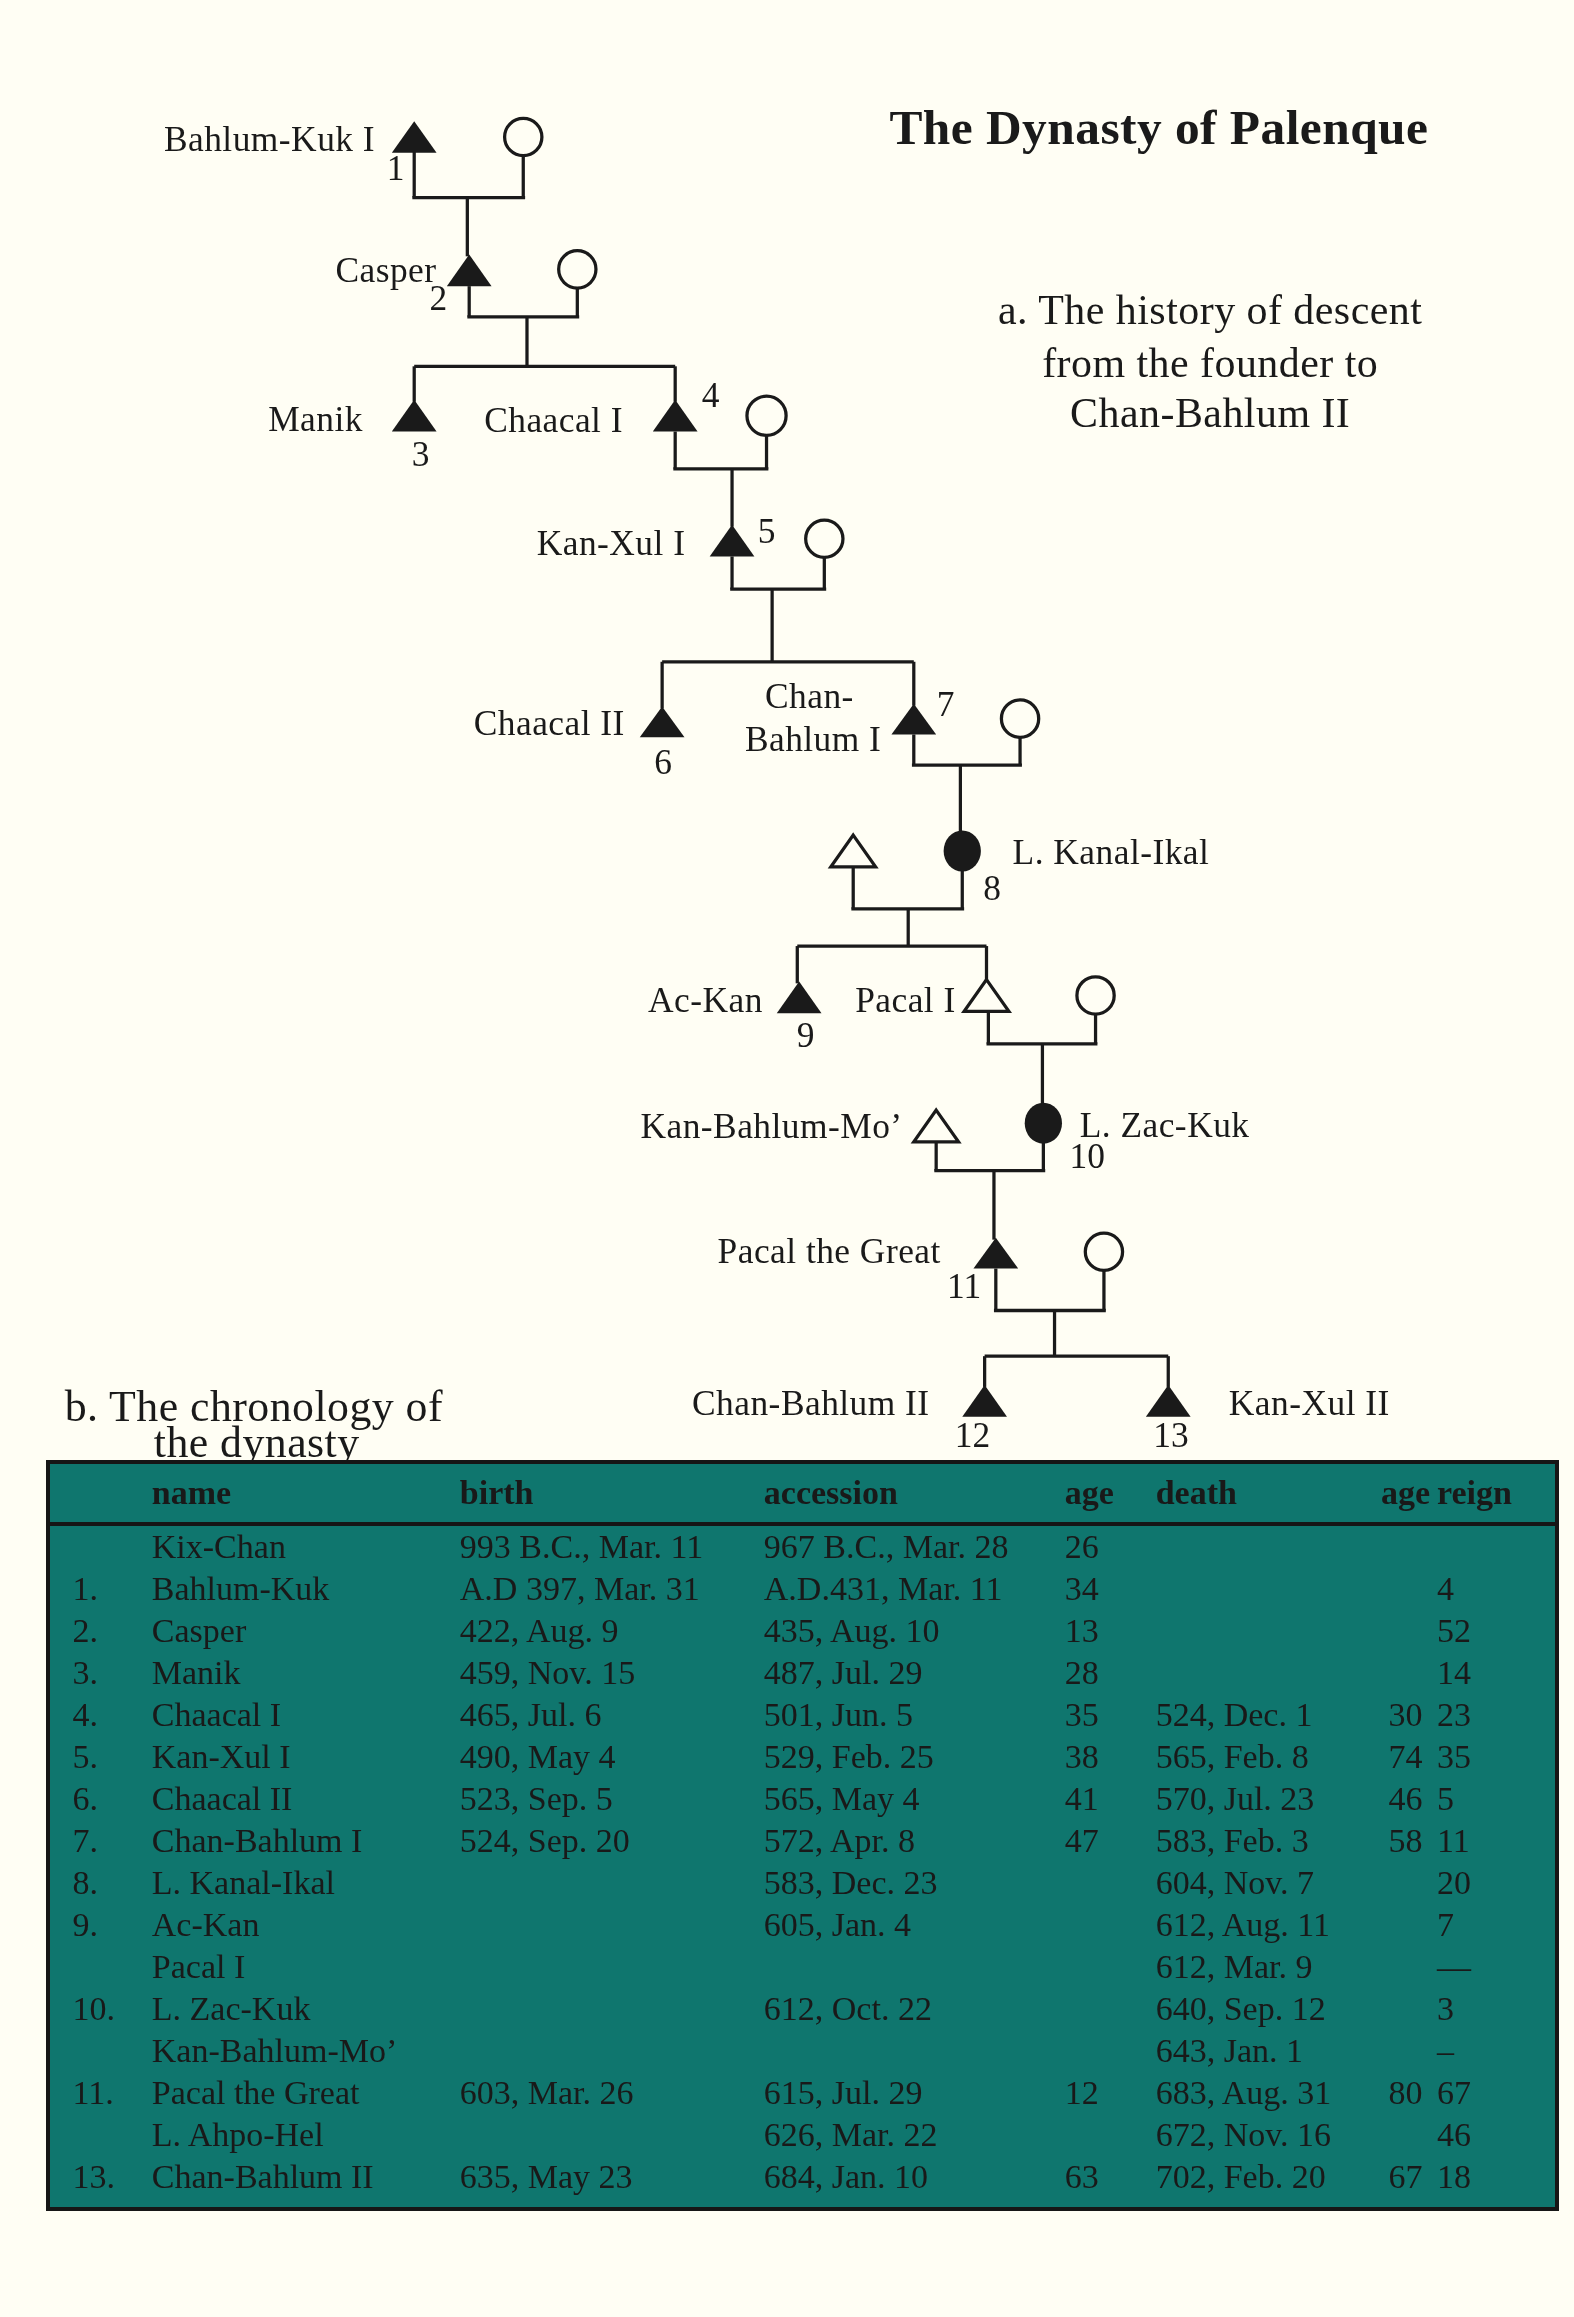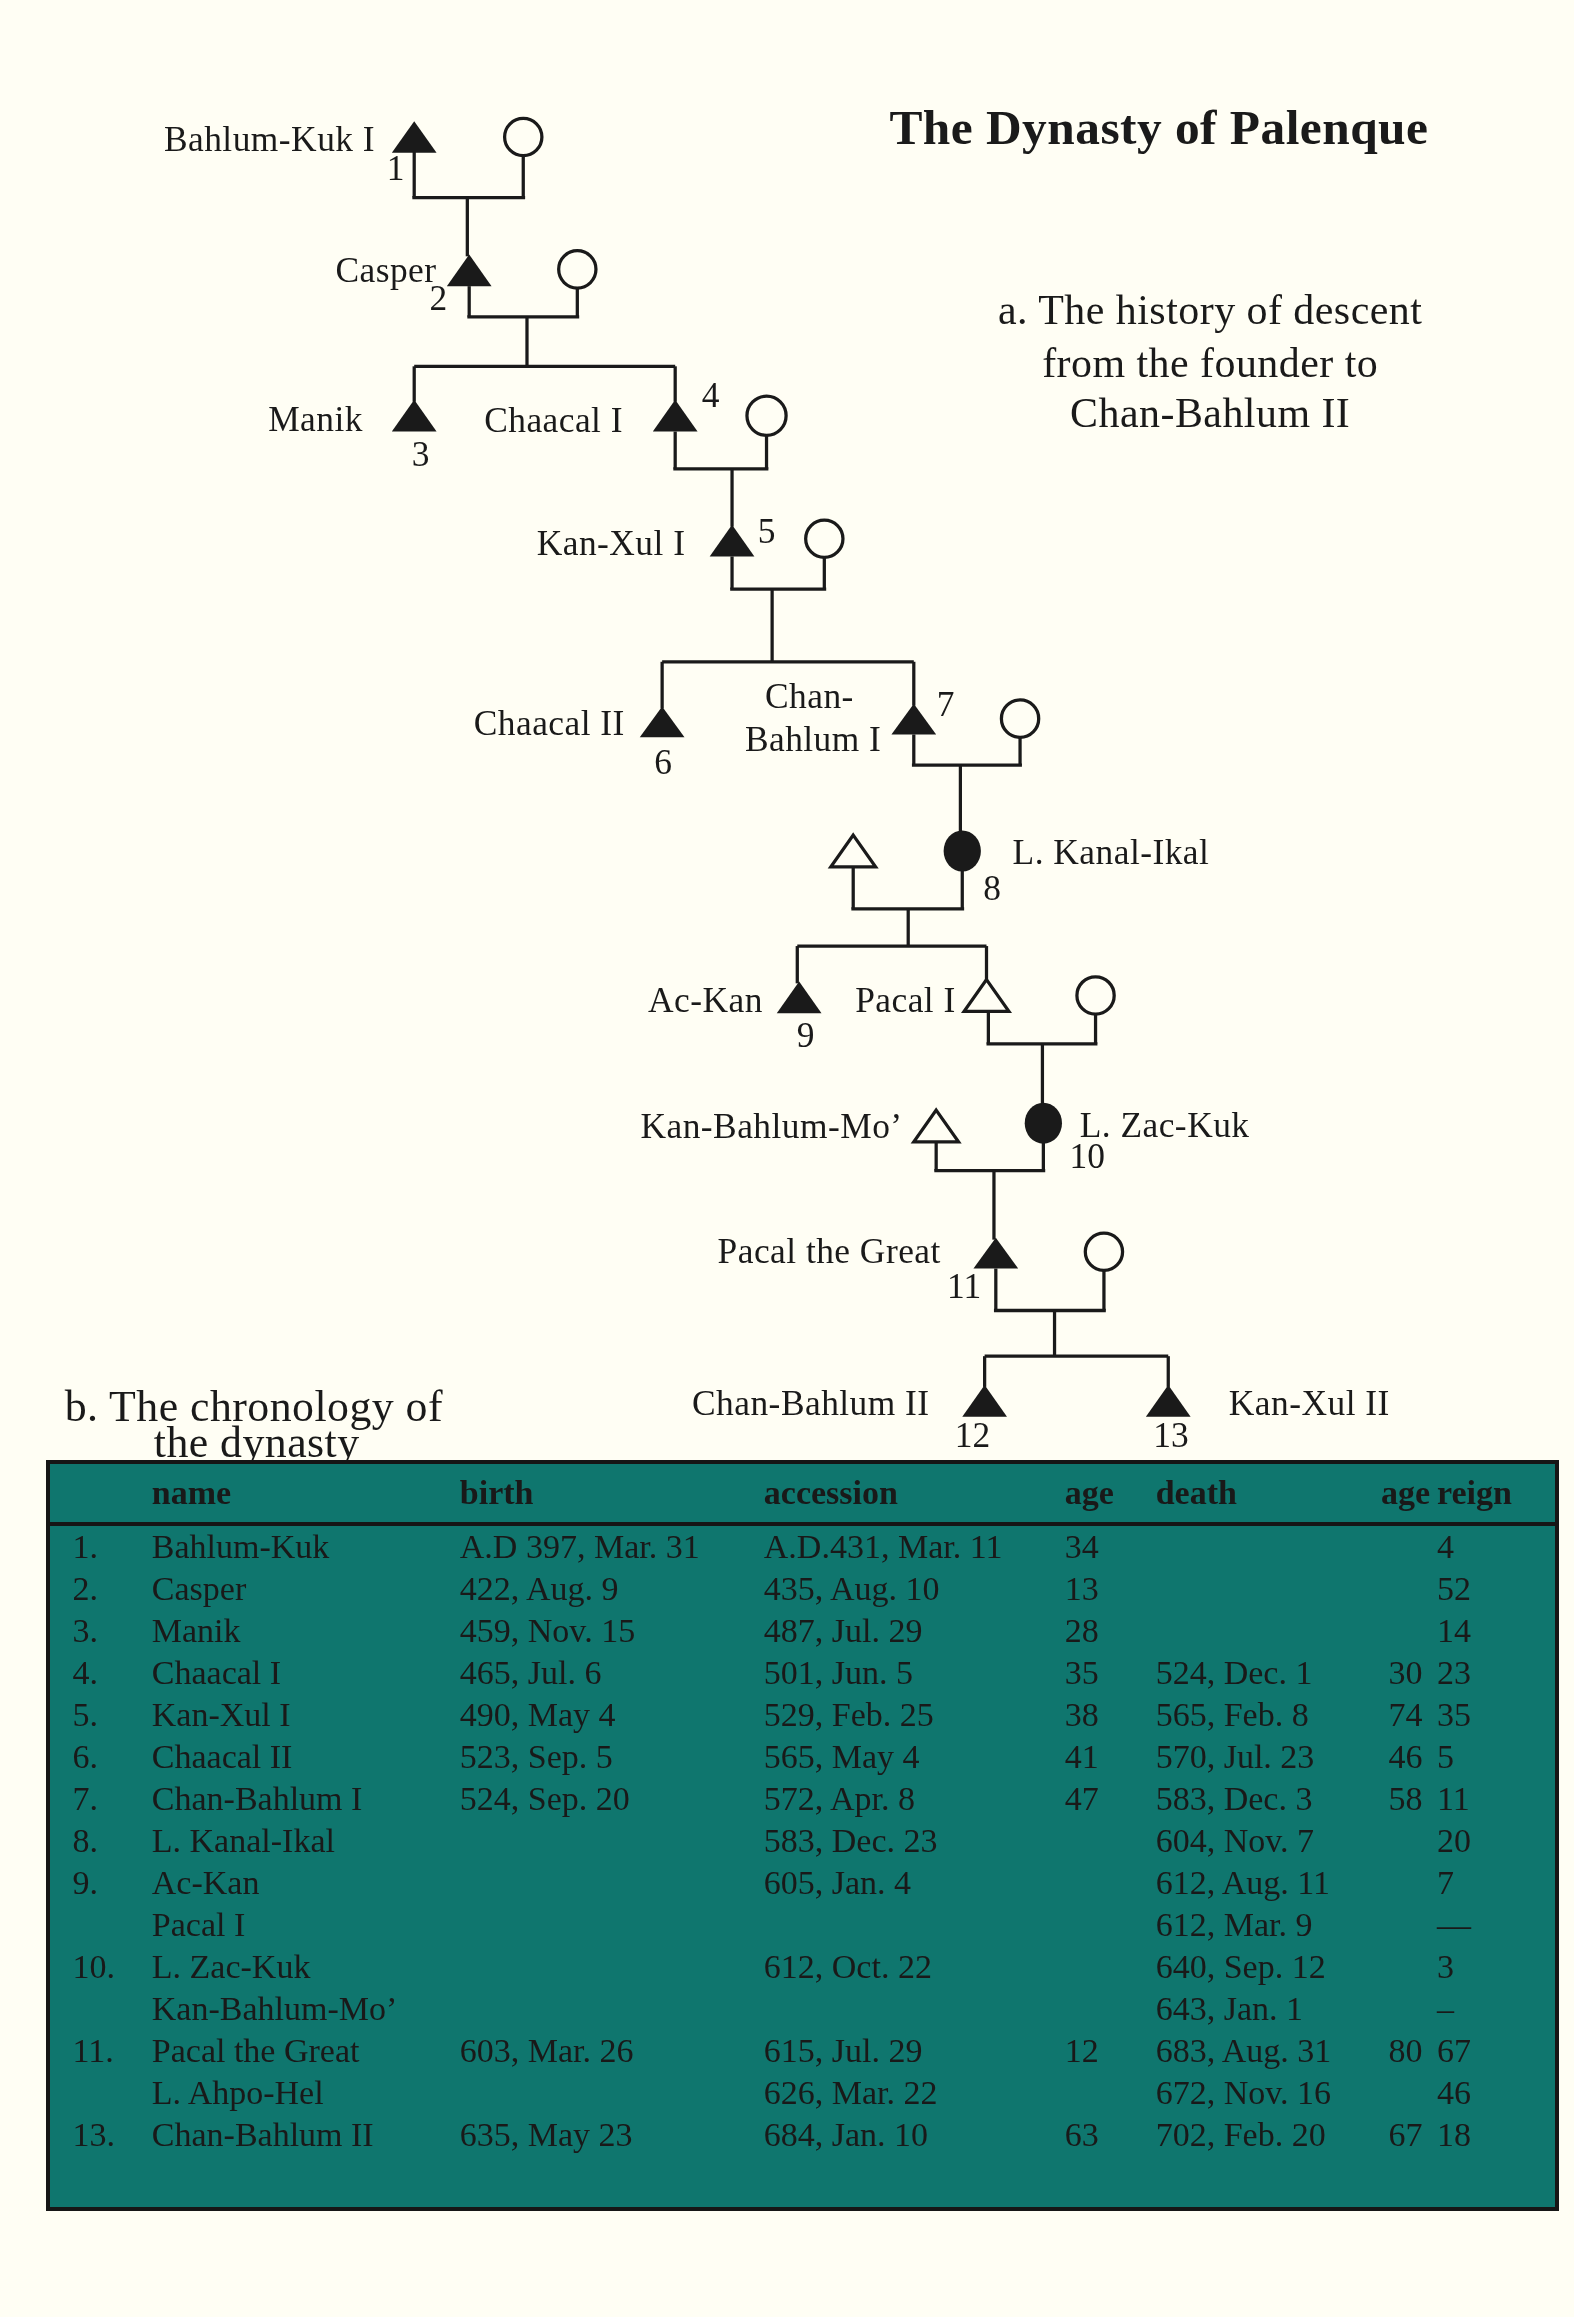--- a/index.html
+++ b/index.html
@@ -201,20 +201,30 @@
       <div class="cell c-name">name</div>
       <div class="cell c-birth">birth</div>
       <div class="cell c-acc">accession</div>
       <div class="cell c-age1">age</div>
       <div class="cell c-death">death</div>
       <div class="cell c-age2">age</div>
       <div class="cell c-reign">reign</div>
     </div>
     <div class="tbody" id="table-body">
         <div class="trow">
+          <div class="cell c-num"></div>
+          <div class="cell c-name">Kix-Chan</div>
+          <div class="cell c-birth">993 B.C., Mar. 11</div>
+          <div class="cell c-acc">967 B.C., Mar. 28</div>
+          <div class="cell c-age1">26</div>
+          <div class="cell c-death"></div>
+          <div class="cell c-age2"></div>
+          <div class="cell c-reign"></div>
+        </div>
+        <div class="trow">
           <div class="cell c-num">1.</div>
           <div class="cell c-name">Bahlum-Kuk</div>
           <div class="cell c-birth">A.D 397, Mar. 31</div>
           <div class="cell c-acc">A.D.431, Mar. 11</div>
           <div class="cell c-age1">34</div>
           <div class="cell c-death"></div>
           <div class="cell c-age2"></div>
           <div class="cell c-reign">4</div>
         </div>
         <div class="trow">
@@ -266,21 +276,21 @@
           <div class="cell c-death">570, Jul. 23</div>
           <div class="cell c-age2">46</div>
           <div class="cell c-reign">5</div>
         </div>
         <div class="trow">
           <div class="cell c-num">7.</div>
           <div class="cell c-name">Chan-Bahlum I</div>
           <div class="cell c-birth">524, Sep. 20</div>
           <div class="cell c-acc">572, Apr. 8</div>
           <div class="cell c-age1">47</div>
-          <div class="cell c-death">583, Dec. 3</div>
+          <div class="cell c-death">583, Feb. 3</div>
           <div class="cell c-age2">58</div>
           <div class="cell c-reign">11</div>
         </div>
         <div class="trow">
           <div class="cell c-num">8.</div>
           <div class="cell c-name">L. Kanal-Ikal</div>
           <div class="cell c-birth"></div>
           <div class="cell c-acc">583, Dec. 23</div>
           <div class="cell c-age1"></div>
           <div class="cell c-death">604, Nov. 7</div>

